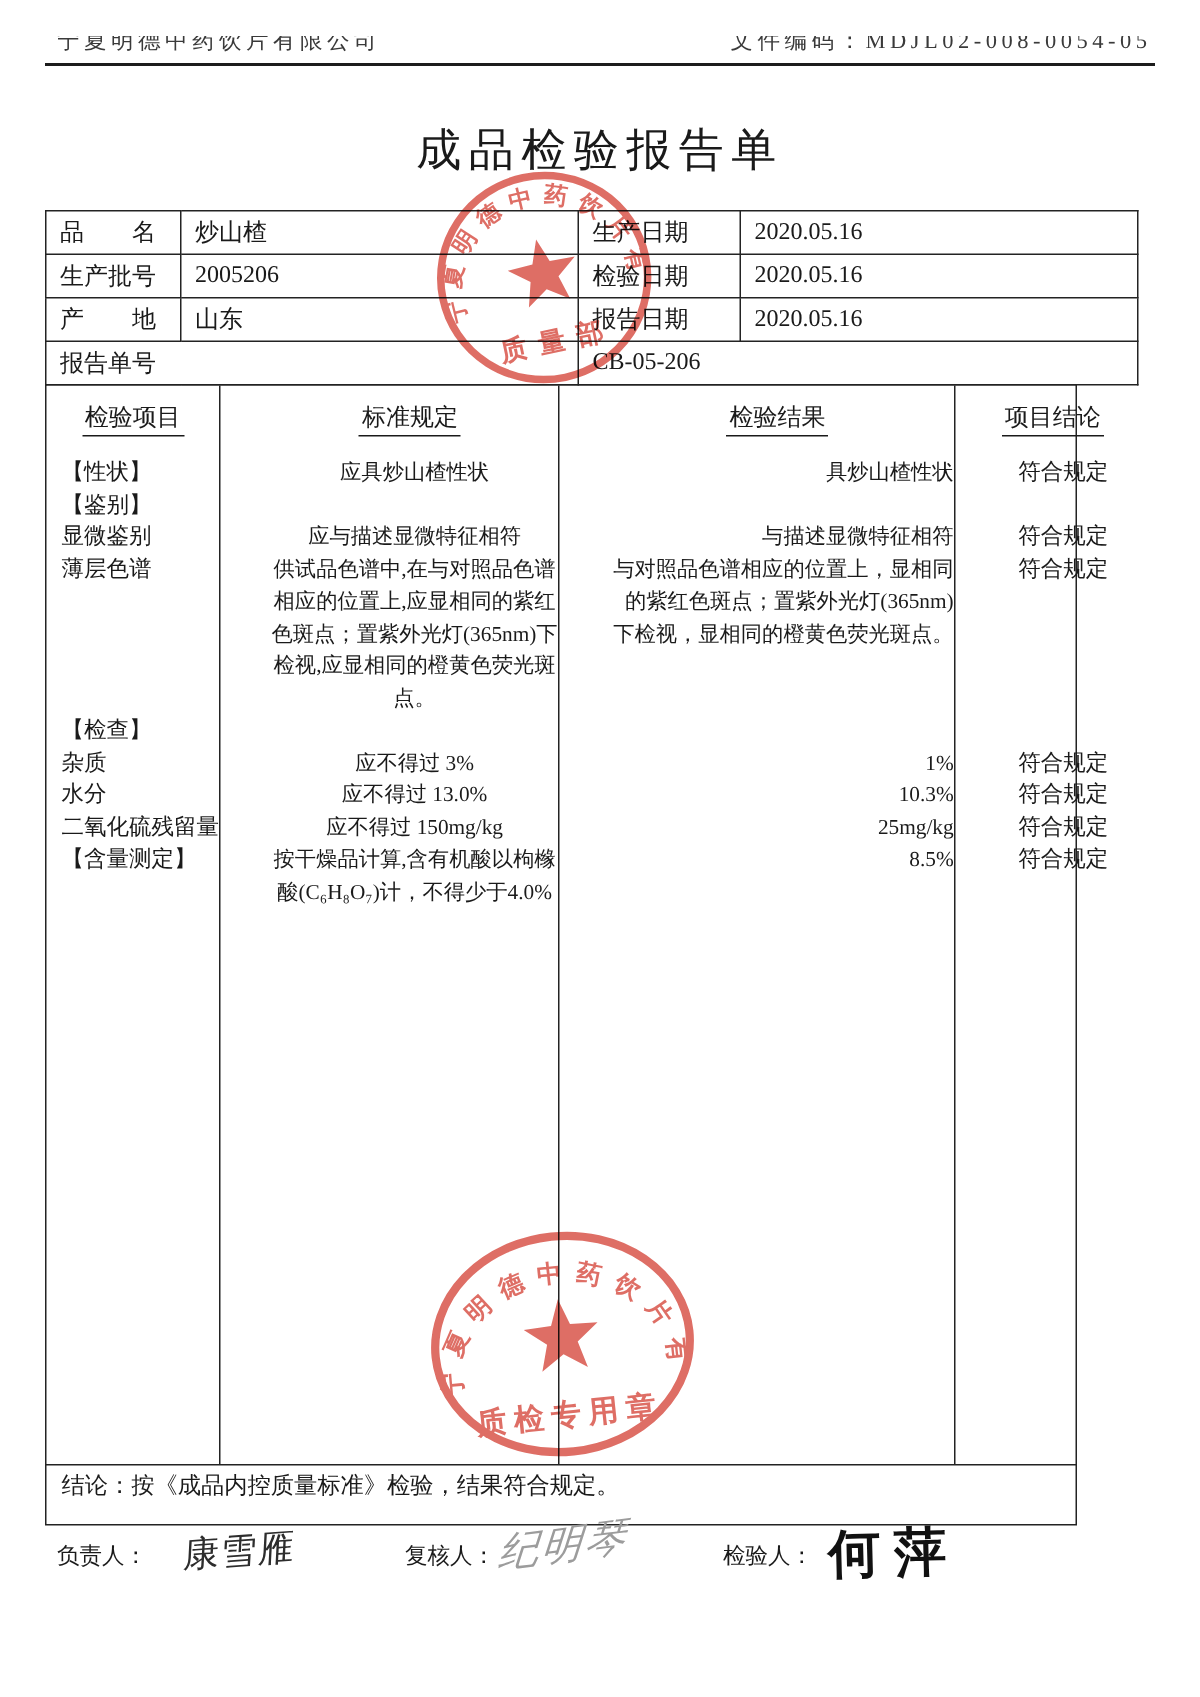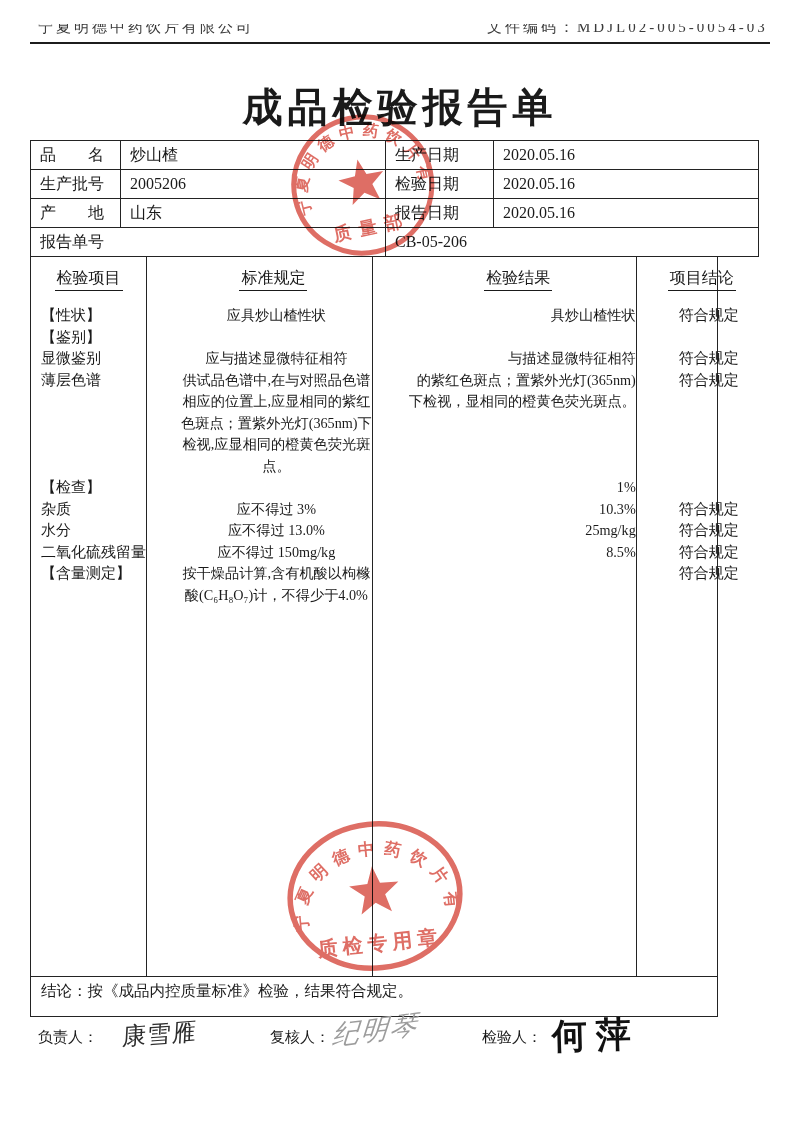--- a/index.html
+++ b/index.html
@@ -9,21 +9,21 @@
     overflow:hidden;
   }
   
   .clip { position:absolute; top:24px; height:17px; overflow:hidden; }
   .clip span { display:block; font-size:15px; margin-top:-6px; letter-spacing:3px; color:#3a3a3a; white-space:nowrap; }
   .hdr-left  { left:38px; width:260px; }
   .hdr-right { left:487px; width:290px; }
   .hdr-rule  { position:absolute; left:30px; top:42px; width:740px; height:0; border-top:2.6px solid #1c1c1c; }
 
   .title { position:absolute; left:0; top:80px; width:800px; text-align:center;
-           font-size:40px; font-weight:bold; letter-spacing:5px; }
+           font-size:30px; font-weight:normal; letter-spacing:5px; }
 
   
   table.info { position:absolute; left:30px; top:140px; width:688px;
                border-collapse:collapse; table-layout:fixed;padding-left:44px; }
   table.info td { border:1.6px solid #232323; height:28px; font-size:16px;
                   padding:0 0 0 9px; white-space:nowrap; overflow:hidden; }
   td.w1 { width:80px; }  td.w2 { width:255px;margin-top:37px; } td.w3 { width:98px; } td.w4 { width:255px; }
 
   
   .main { position:absolute; left:30px; top:256px; width:688px; height:720px;
@@ -64,21 +64,21 @@
 </style>
 </head>
 <body>
 
 <div class="page">
 
   <div class="clip hdr-left">
     <span>宁夏明德中药饮片有限公司</span>
   </div>
   <div class="clip hdr-right">
-    <span>文件编码：MDJL02-005-0054-03</span>
+    <span>文件编码：MDJL02-008-0054-05</span>
   </div>
   <div class="hdr-rule"></div>
 
   <div class="title">成品检验报告单</div>
 
   <table class="info">
     <tbody>
         <tr>
       <td class="w1">品　　名</td>
       <td class="w2">炒山楂</td>
@@ -148,20 +148,21 @@
         </div>
     </div>
     <div class="col col3">
       <div class="col-head">
           <span>检验结果</span>
         </div>
       <div class="col-lines">
           <div class="line">具炒山楂性状</div>
           <div class="line">&nbsp;</div>
           <div class="line">与描述显微特征相符</div>
+          <div class="line">与对照品色谱相应的位置上，显相同</div>
           <div class="line">的紫红色斑点；置紫外光灯(365nm)</div>
           <div class="line">下检视，显相同的橙黄色荧光斑点。</div>
           <div class="line">&nbsp;</div>
           <div class="line">&nbsp;</div>
           <div class="line">&nbsp;</div>
           <div class="line">1%</div>
           <div class="line">10.3%</div>
           <div class="line">25mg/kg</div>
           <div class="line">8.5%</div>
           <div class="line">&nbsp;</div>

